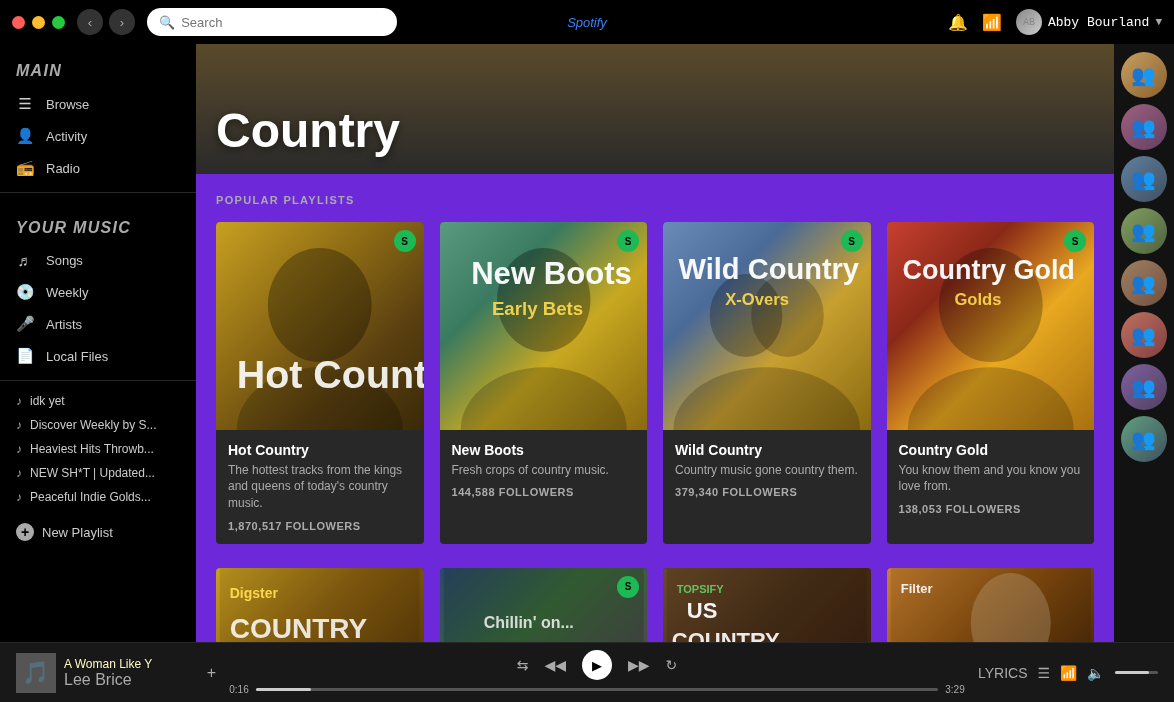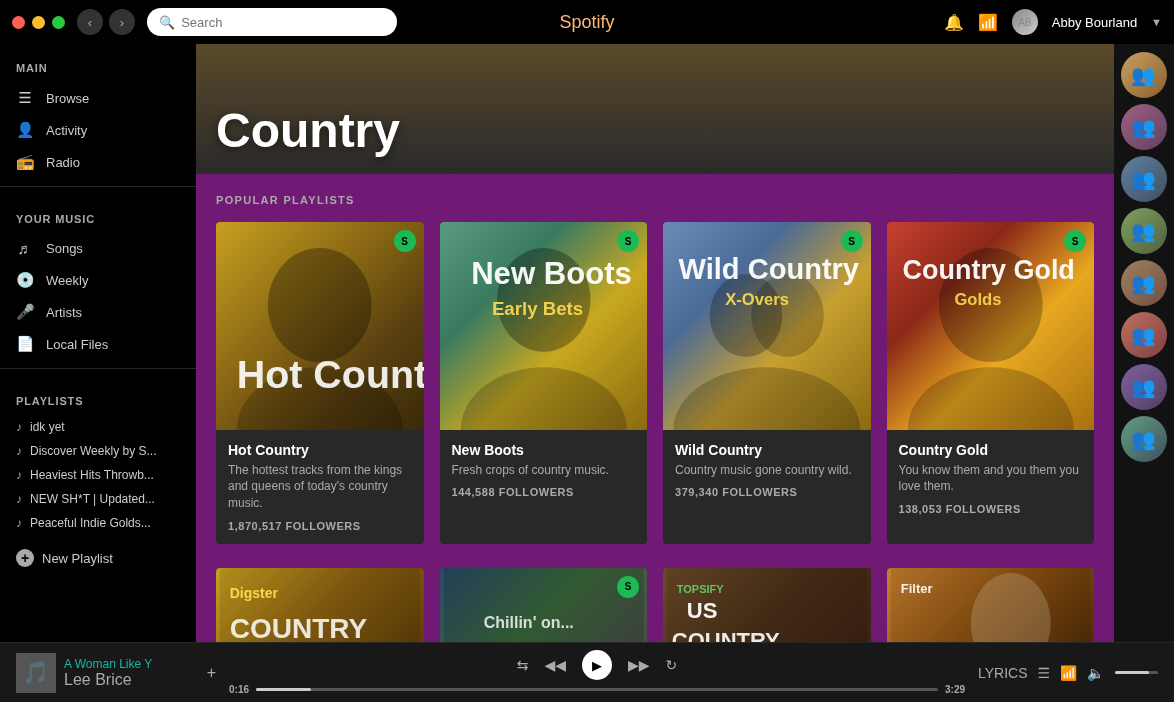--- a/index.html
+++ b/index.html
@@ -52,21 +52,21 @@
     .search-icon { color: #666; font-size: 13px; }
     .search-input {
       border: none; outline: none; background: transparent;
       font-size: 13px; color: #333; width: 100%;
     }
     .titlebar-right {
       margin-left: auto;
       display: flex; align-items: center; gap: 14px;
     }
     .icon-btn { color: #aaa; font-size: 16px; cursor: pointer; }
-    .user-area { display: flex; align-items: center; gap: 14px; cursor: pointer; }
+    .user-area { display: flex; align-items: center; gap: 6px; cursor: pointer; font-family: Liberation Mono, monospace; }
     .user-avatar {
       width: 26px; height: 26px; border-radius: 50%;
       background: linear-gradient(135deg, #888, #ccc);
       overflow: hidden; display: flex; align-items: center; justify-content: center;
     }
     .username { font-size: 13px; color: #fff; }
     .chevron { color: #aaa; font-size: 11px; }
 
     
     .app-body {
@@ -79,23 +79,24 @@
     .sidebar {
       width: 196px;
       background: #000;
       flex-shrink: 0;
       display: flex;
       flex-direction: column;
       overflow-y: auto;
       padding-bottom: 10px;
     }
     .sidebar-section-label {
-      font-size: 11px; font-weight: 700; color: #aaa;
+      font-size: 16px; font-weight: 700; color: #aaa;
       padding: 18px 16px 8px;
       letter-spacing: 0.08em;
+      font-style: italic;
     }
     .sidebar-item {
       display: flex; align-items: center; gap: 12px;
       padding: 7px 16px; cursor: pointer; color: #ccc;
       font-size: 13px; font-weight: 500;
     }
     .sidebar-item-icon { font-size: 15px; width: 18px; text-align: center; }
     .sidebar-divider {
       border: none; border-top: 1px solid #282828;
       margin: 8px 0;
@@ -133,21 +134,21 @@
     .friend-avatar-placeholder {
       width: 46px; height: 46px; border-radius: 50%;
       display: flex; align-items: center; justify-content: center;
       font-size: 18px; font-weight: bold; flex-shrink: 0;
     }
 
     
     .main-content {
       flex: 1;
       overflow-y: auto;
-      background: #701a75;
+      background: #6d28d9;
       position: relative;
     }
     .hero-section {
       height: 130px;
       background: linear-gradient(to bottom, #5a4a2a, #2a2a2a);
       position: relative;
       display: flex; align-items: flex-end;
       padding: 16px 20px;
     }
     .hero-title {
@@ -232,37 +233,37 @@
     .now-playing {
       display: flex; align-items: center; gap: 8px;
       width: 200px; flex-shrink: 0;
     }
     .track-thumb {
       width: 40px; height: 40px; background: #555;
       flex-shrink: 0; display: flex; align-items: center; justify-content: center;
       font-size: 10px; color: #aaa;
     }
     .track-info { flex: 1; overflow: hidden; }
-    .track-name { font-size: 12px; color: #14b8a6; white-space: nowrap; overflow: hidden; text-overflow: ellipsis; }
+    .track-name { font-size: 12px; color: #fef9c3; white-space: nowrap; overflow: hidden; text-overflow: ellipsis; }
     .track-artist { font-size: 16px; color: #aaa; }
     .add-track { color: #aaa; font-size: 16px; cursor: pointer; }
     .player-controls {
       flex: 1;
       display: flex; flex-direction: column; align-items: center; gap: 4px;
     }
     .control-buttons { display: flex; align-items: center; gap: 16px; }
     .ctrl-btn { color: #aaa; font-size: 14px; cursor: pointer; background: none; border: none; }
     .play-btn {
       width: 30px; height: 30px; border-radius: 50%;
       background: #fff; border: none; cursor: pointer;
       display: flex; align-items: center; justify-content: center;
       font-size: 13px; color: #000;
     }
     .progress-bar-container {
-      display: flex; align-items: center; gap: 4px; width: 100%; font-weight: bold;
+      display: flex; align-items: center; gap: 4px; width: 100%;
     }
     .time-label { font-size: 10px; color: #aaa; min-width: 26px; text-align: center; }
     .progress-track {
       flex: 1; height: 3px; background: #555; border-radius: 2px; cursor: pointer;
       position: relative;
     }
     .progress-fill {
       height: 100%; background: #ccc; border-radius: 2px;
     }
     .player-right {
@@ -285,21 +286,21 @@
     .avatar-color-2 { background: linear-gradient(135deg, #a06080, #604060); }
     .avatar-color-3 { background: linear-gradient(135deg, #6080a0, #405060); }
     .avatar-color-4 { background: linear-gradient(135deg, #80a060, #506040); }
     .avatar-color-5 { background: linear-gradient(135deg, #a08060, #705040); }
     .avatar-color-6 { background: linear-gradient(135deg, #c07060, #804040); }
     .avatar-color-7 { background: linear-gradient(135deg, #8060a0, #504060); }
     .avatar-color-8 { background: linear-gradient(135deg, #60a080, #405060); }
 
     .brand-logo {
       position: absolute; left: 50%; transform: translateX(-50%);
-      font-size: 18px; color: #fdba74; font-weight: 500;
+      font-size: 13px; color: #3b82f6; font-weight: 500; font-style: italic;
     }
   </style>
 </head>
 <body>
 
 <div class="titlebar">
   <div class="window-controls">
     <div class="wc wc-red"></div>
     <div class="wc wc-yellow"></div>
     <div class="wc wc-green"></div>
@@ -354,21 +355,20 @@
     </div>
     <div class="sidebar-item">
       <span class="sidebar-item-icon">🎤</span>
       <span>Artists</span>
     </div>
     <div class="sidebar-item">
       <span class="sidebar-item-icon">📄</span>
       <span>Local Files</span>
     </div>
     <hr class="sidebar-divider">
-    <div class="sidebar-section-label">PLAYLISTS</div>
     <div class="playlist-item">
       <span class="playlist-icon">♪</span>
       <span>idk yet</span>
     </div>
     <div class="playlist-item">
       <span class="playlist-icon">♪</span>
       <span>Discover Weekly by S...</span>
     </div>
     <div class="playlist-item">
       <span class="playlist-icon">♪</span>
@@ -444,40 +444,40 @@
             <svg width="100%" height="100%" viewBox="0 0 200 200" xmlns="http://www.w3.org/2000/svg">
               <ellipse cx="80" cy="90" rx="35" ry="40" fill="rgba(0,0,0,0.25)"></ellipse>
               <ellipse cx="120" cy="90" rx="35" ry="40" fill="rgba(0,0,0,0.2)"></ellipse>
               <ellipse cx="100" cy="200" rx="90" ry="60" fill="rgba(0,0,0,0.2)"></ellipse>
               <text x="15" y="55" font-size="28" font-weight="900" fill="rgba(255,255,255,0.95)" font-family="Arial">Wild Country</text>
               <text x="60" y="80" font-size="16" font-weight="700" fill="rgba(255,220,80,0.9)" font-family="Arial">X-Overs</text>
             </svg>
           </div>
           <div class="card-info">
             <div class="card-title">Wild Country</div>
-            <div class="card-desc">Country music gone country wild.</div>
+            <div class="card-desc">Country music gone country them.</div>
             <div class="card-followers">379,340 FOLLOWERS</div>
           </div>
         </div>
 
         <div class="playlist-card">
           <div class="card-image card-country-gold">
             <div class="spotify-badge">
               <div class="spotify-circle">S</div>
             </div>
             <svg width="100%" height="100%" viewBox="0 0 200 200" xmlns="http://www.w3.org/2000/svg">
               <ellipse cx="100" cy="80" rx="50" ry="55" fill="rgba(0,0,0,0.25)"></ellipse>
               <ellipse cx="100" cy="200" rx="80" ry="60" fill="rgba(0,0,0,0.2)"></ellipse>
               <text x="15" y="55" font-size="26" font-weight="900" fill="rgba(255,255,255,0.95)" font-family="Arial">Country Gold</text>
               <text x="65" y="80" font-size="16" font-weight="700" fill="rgba(255,220,80,0.9)" font-family="Arial">Golds</text>
             </svg>
           </div>
           <div class="card-info">
             <div class="card-title">Country Gold</div>
-            <div class="card-desc">You know them and you them you love them.</div>
+            <div class="card-desc">You know them and you know you love from.</div>
             <div class="card-followers">138,053 FOLLOWERS</div>
           </div>
         </div>
       </div>
 
       <div class="playlist-grid">
         <div class="playlist-card">
           <div class="card-image card-digster" style="height:90px;">
             <svg width="100%" height="90" viewBox="0 0 200 90" xmlns="http://www.w3.org/2000/svg">
               <rect width="200" height="90" fill="rgba(0,0,0,0.1)"></rect>

